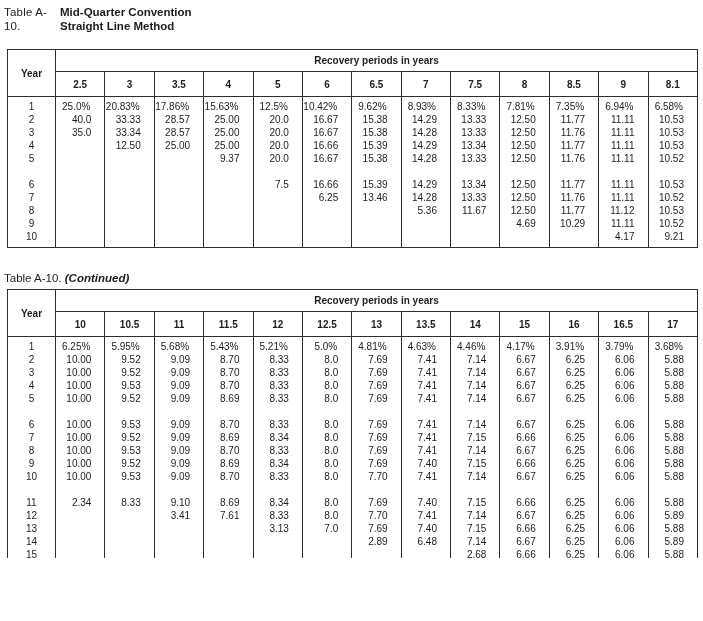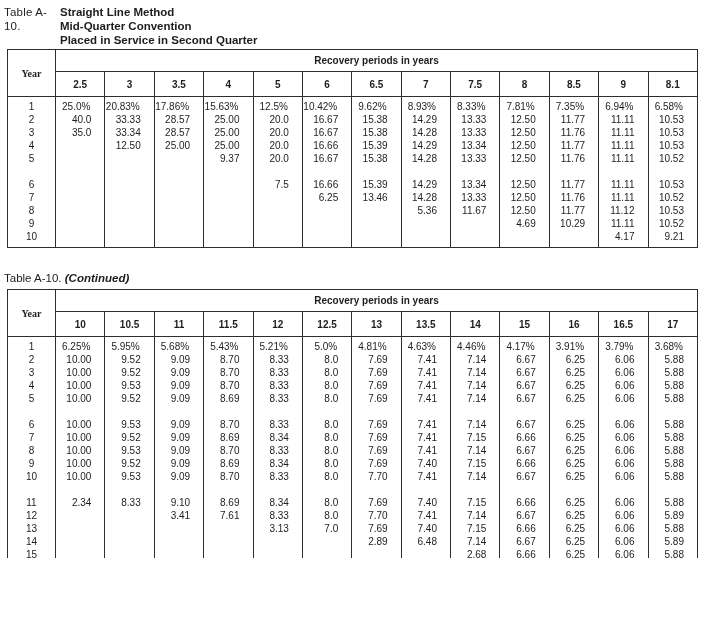--- a/index.html
+++ b/index.html
@@ -74,21 +74,20 @@
     padding: 0;
   }
   tr.recovery-row th.span-head {
     height: 21px;
     border-bottom: 1px solid #2e2e2e;
     font-size: 10px;
   }
   th.year-head {
     border-bottom: 1px solid #2e2e2e;
     font-size: 10px;
-    font-family: Liberation Serif, serif;
   }
   tr.periods th {
     height: 24px;
     border-bottom: 1px solid #2e2e2e;
     font-size: 10px;
   }
 
   tbody td {
     height: 13px;
     line-height: 13px;
@@ -107,23 +106,22 @@
   tbody tr.spacer td { height: 13px; }
 </style>
 </head>
 <body>
 
 <div class="page">
 
   <div class="title-block">
     <span class="title-label">Table A-10.</span>
     <div class="title-lines">
+      <div>Mid-Quarter Convention</div>
       <div>Straight Line Method</div>
-      <div>Mid-Quarter Convention</div>
-      <div>Placed in Service in Second Quarter</div>
     </div>
   </div>
 
   <table class="a10" id="table1">
     <colgroup>
         <col class="year-col">
         <col span="13">
       </colgroup>
     <thead>
       <tr class="recovery-row">

